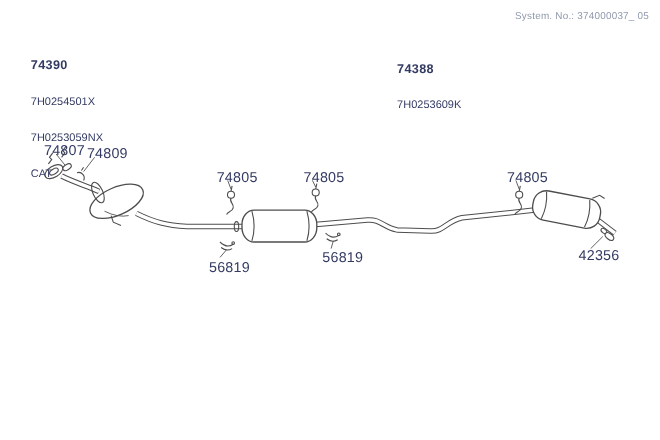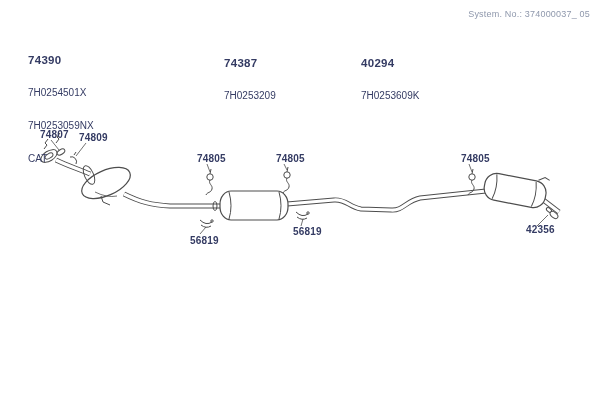--- a/index.html
+++ b/index.html
@@ -29,21 +29,21 @@
     letter-spacing:.3px; margin-bottom:2px;
     color:#343b63;
   }
   .assembly-ref {
     font-size:10px; line-height:13px;
     color:#343b63;
     margin-top:20px;
   }
   .callout {
     position:absolute;
-    font-size:10px; font-weight:bold; letter-spacing:.2px;
+    font-size:13px; font-weight:normal; letter-spacing:.2px;
     color:#343b63;
   }
   svg path, svg ellipse, svg circle, svg rect, svg polyline { vector-effect:none; }
 </style>
 </head>
 <body>
 
 <div class="stage">
 
   <svg class="drawing" width="600" height="400" viewBox="0 0 600 400">
@@ -144,27 +144,23 @@
 
   <div class="system-no">System. No.: 374000037_ 05</div>
 
   <div class="assembly" style="left:28px; top:54px;">
     <div class="assembly-no">74390</div>
     <div class="assembly-ref">7H0254501X</div>
     <div class="assembly-ref">7H0253059NX</div>
     <div class="assembly-ref">CAT</div>
   </div>
 
-  <div class="assembly" style="left:224px; top:57px;">
-    <div class="assembly-no">74387</div>
-    <div class="assembly-ref">7H0253209</div>
-  </div>
 
   <div class="assembly" style="left:361px; top:57px;">
-    <div class="assembly-no">40294</div>
+    <div class="assembly-no">74388</div>
     <div class="assembly-ref">7H0253609K</div>
   </div>
 
   <div class="callout" style="left:40px;  top:129px;">74807</div>
   <div class="callout" style="left:79px;  top:132px;">74809</div>
   <div class="callout" style="left:197px; top:153px;">74805</div>
   <div class="callout" style="left:276px; top:153px;">74805</div>
   <div class="callout" style="left:461px; top:153px;">74805</div>
   <div class="callout" style="left:190px; top:235px;">56819</div>
   <div class="callout" style="left:293px; top:226px;">56819</div>

